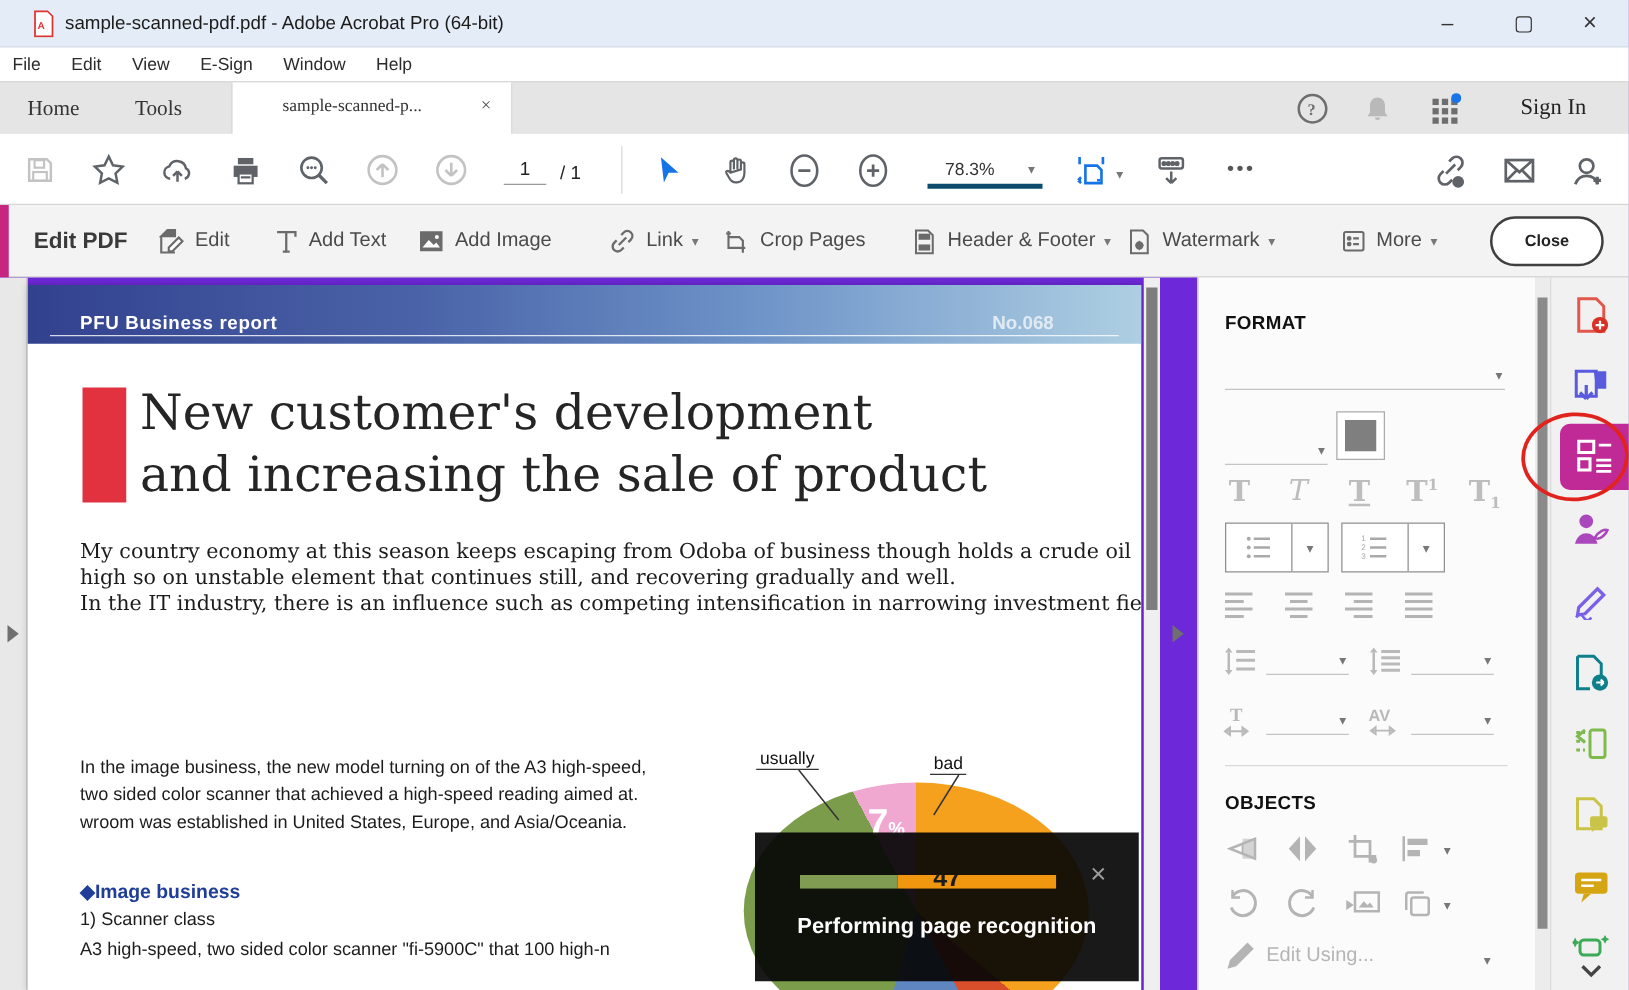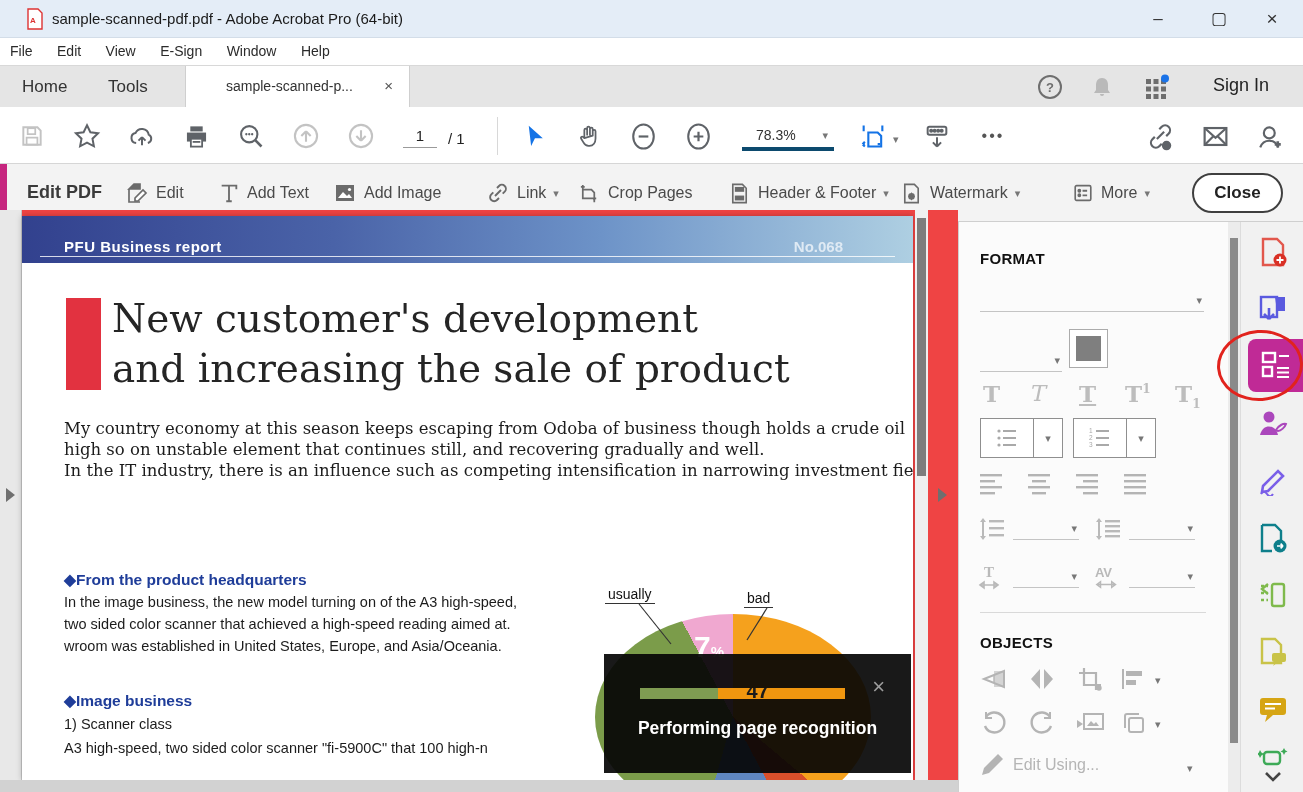--- a/index.html
+++ b/index.html
@@ -12,21 +12,21 @@
   #titlebar .apptitle { position:absolute; left:52px; top:10px; font-size:15px; color:#1b1b1b; }
   .winctl { position:absolute; top:0; width:46px; height:37px; text-align:center; line-height:37px; font-size:17px; color:#333; cursor:default; }
   #pdf-appicon { position:absolute; left:26px; top:8px; width:18px; height:22px; }
 
   
   #menubar { position:absolute; left:0; top:38px; width:1303px; height:27px; background:#ffffff; }
   #menubar span { display:inline-block; margin-left:20px; font-size:14px; color:#2b2b2b; line-height:27px; cursor:default; }
   #menubar span:first-child { margin-left:10px; }
 
   
-  #tabbar { position:absolute; left:0; top:65px; width:1303px; height:42px; background:#e5e5e5; border-top:1px solid #d8d8d8; }
+  #tabbar { position:absolute; left:0; top:65px; width:1303px; height:42px; background:#e5e5e5; border-top:1px solid #d8d8d8;font-family:Liberation Serif, serif; }
   .navtab { position:absolute; top:0; height:42px; line-height:42px; font-size:17px; color:#333; padding:0 4px; cursor:default; }
   #doctab { position:absolute; left:185px; top:0; width:225px; height:42px; background:#ffffff; border-left:1px solid #cfcfcf; border-right:1px solid #cfcfcf; }
   #doctab .doclabel { position:absolute; left:40px; top:12px; font-size:14px; color:#333; }
   #doctab .tabclose { position:absolute; right:16px; top:11px; font-size:15px; color:#555; }
   .tr-ico { position:absolute; top:8px; width:26px; height:26px; }
   #signin { position:absolute; right:34px; top:9px; font-size:18px; color:#222; }
 
   
   #maintoolbar { position:absolute; left:0; top:107px; width:1303px; height:57px; background:#ffffff; border-bottom:1px solid #d6d6d6; }
   .tb { position:absolute; top:14px; width:30px; height:30px; display:flex; align-items:center; justify-content:center; }
@@ -37,24 +37,24 @@
   #zoomfield .pct { margin-left:14px; }
   #zoomfield .dd { position:absolute; right:6px; top:2px; }
   .dd { font-size:11px; color:#777; }
   .dots { font-size:16px; letter-spacing:2px; color:#555; }
 
   
   #editbar { position:absolute; left:0; top:164px; width:1303px; height:58px; background:#f3f3f3; border-bottom:1px solid #cfcfcf; }
   #editaccent { position:absolute; left:0; top:0; width:7px; height:58px; background:#c6267f; }
   #editbar .bartitle { position:absolute; left:27px; top:18px; font-size:18px; font-weight:bold; color:#3a3a3a; }
   .ebtn { position:absolute; top:12px; height:34px; display:flex; align-items:center; gap:7px; font-size:16px; color:#4a4a4a; cursor:default; }
-  #closebtn { position:absolute; right:20px; top:9px; width:91px; height:40px; border:2px solid #3f3f3f; border-radius:20px; background:#fff; text-align:center; line-height:36px; font-size:17px; font-weight:bold; color:#222; }
-
-  
-  #docarea { position:absolute; left:0; top:210px; width:958px; height:570px; background:#ef4444; overflow:hidden;padding-left:25px; }
+  #closebtn { position:absolute; right:20px; top:9px; width:91px; height:40px; border:2px solid #3f3f3f; border-radius:20px; background:#fff; text-align:center; line-height:36px; font-size:13px; font-weight:bold; color:#222; }
+
+  
+  #docarea { position:absolute; left:0; top:222px; width:958px; height:570px; background:#6d28d9; overflow:hidden;padding-left:25px; }
   #leftstrip { position:absolute; left:0; top:0; width:22px; height:570px; background:#e8e8e8; border-right:1px solid #c6c6c6; }
   .handle { width:0; height:0; border-top:7px solid transparent; border-bottom:7px solid transparent; border-left:9px solid #6f6f6f; position:absolute; }
   #page { position:absolute; left:22px; top:6px; width:891px; height:564px; background:#fff; box-shadow:0 0 6px rgba(0,0,0,.25); overflow:hidden; }
 
   #banner { position:absolute; left:0; top:0; width:891px; height:47px; background:linear-gradient(90deg,#32418e 0%,#4a63a8 35%,#6d93c8 65%,#aecfe2 100%); }
   #banner .bt { position:absolute; left:42px; top:22px; color:#fff; font-size:15px; font-weight:bold; letter-spacing:.5px; }
   #banner .bn { position:absolute; right:70px; top:22px; color:#dfeaf4; font-size:15px; font-weight:bold; }
   #banner .bline { position:absolute; left:18px; top:40px; width:855px; height:1px; background:rgba(255,255,255,.8); }
 
   #redblock { position:absolute; left:44px; top:82px; width:35px; height:92px; background:#e23240; }
@@ -375,21 +375,20 @@
 
     <div id="redblock"></div>
     <div class="h1" style="top:80px;">New customer's development</div>
     <div class="h1" style="top:130px;">and increasing the sale of product</div>
 
     <div class="serifp" style="top:203px;">My country economy at this season keeps escaping from Odoba of business though holds a crude oil</div>
     <div class="serifp" style="top:224px;">high so on unstable element that continues still, and recovering gradually and well.</div>
     <div class="serifp" style="top:245px;">In the IT industry, there is an influence such as competing intensification in narrowing investment field.</div>
 
 
-    <div class="bluehead" style="top:355px;">◆From the product headquarters</div>
     <div class="bodyln" style="top:378px;text-align:center;">In the image business, the new model turning on of the A3 high-speed,</div>
     <div class="bodyln" style="top:400px;">two sided color scanner that achieved a high-speed reading aimed at.</div>
     <div class="bodyln" style="top:422px;">wroom was established in United States, Europe, and Asia/Oceania.</div>
 
     <div class="bluehead" style="top:476px;">◆Image business</div>
     <div class="bodyln" style="top:500px;">1) Scanner class</div>
     <div class="bodyln" style="top:524px;">A3 high-speed, two sided color scanner "fi-5900C" that 100 high-n</div>
 
     <div id="pie"></div>
     <span class="pielabel" style="left:583px; top:370px;">usually</span>

